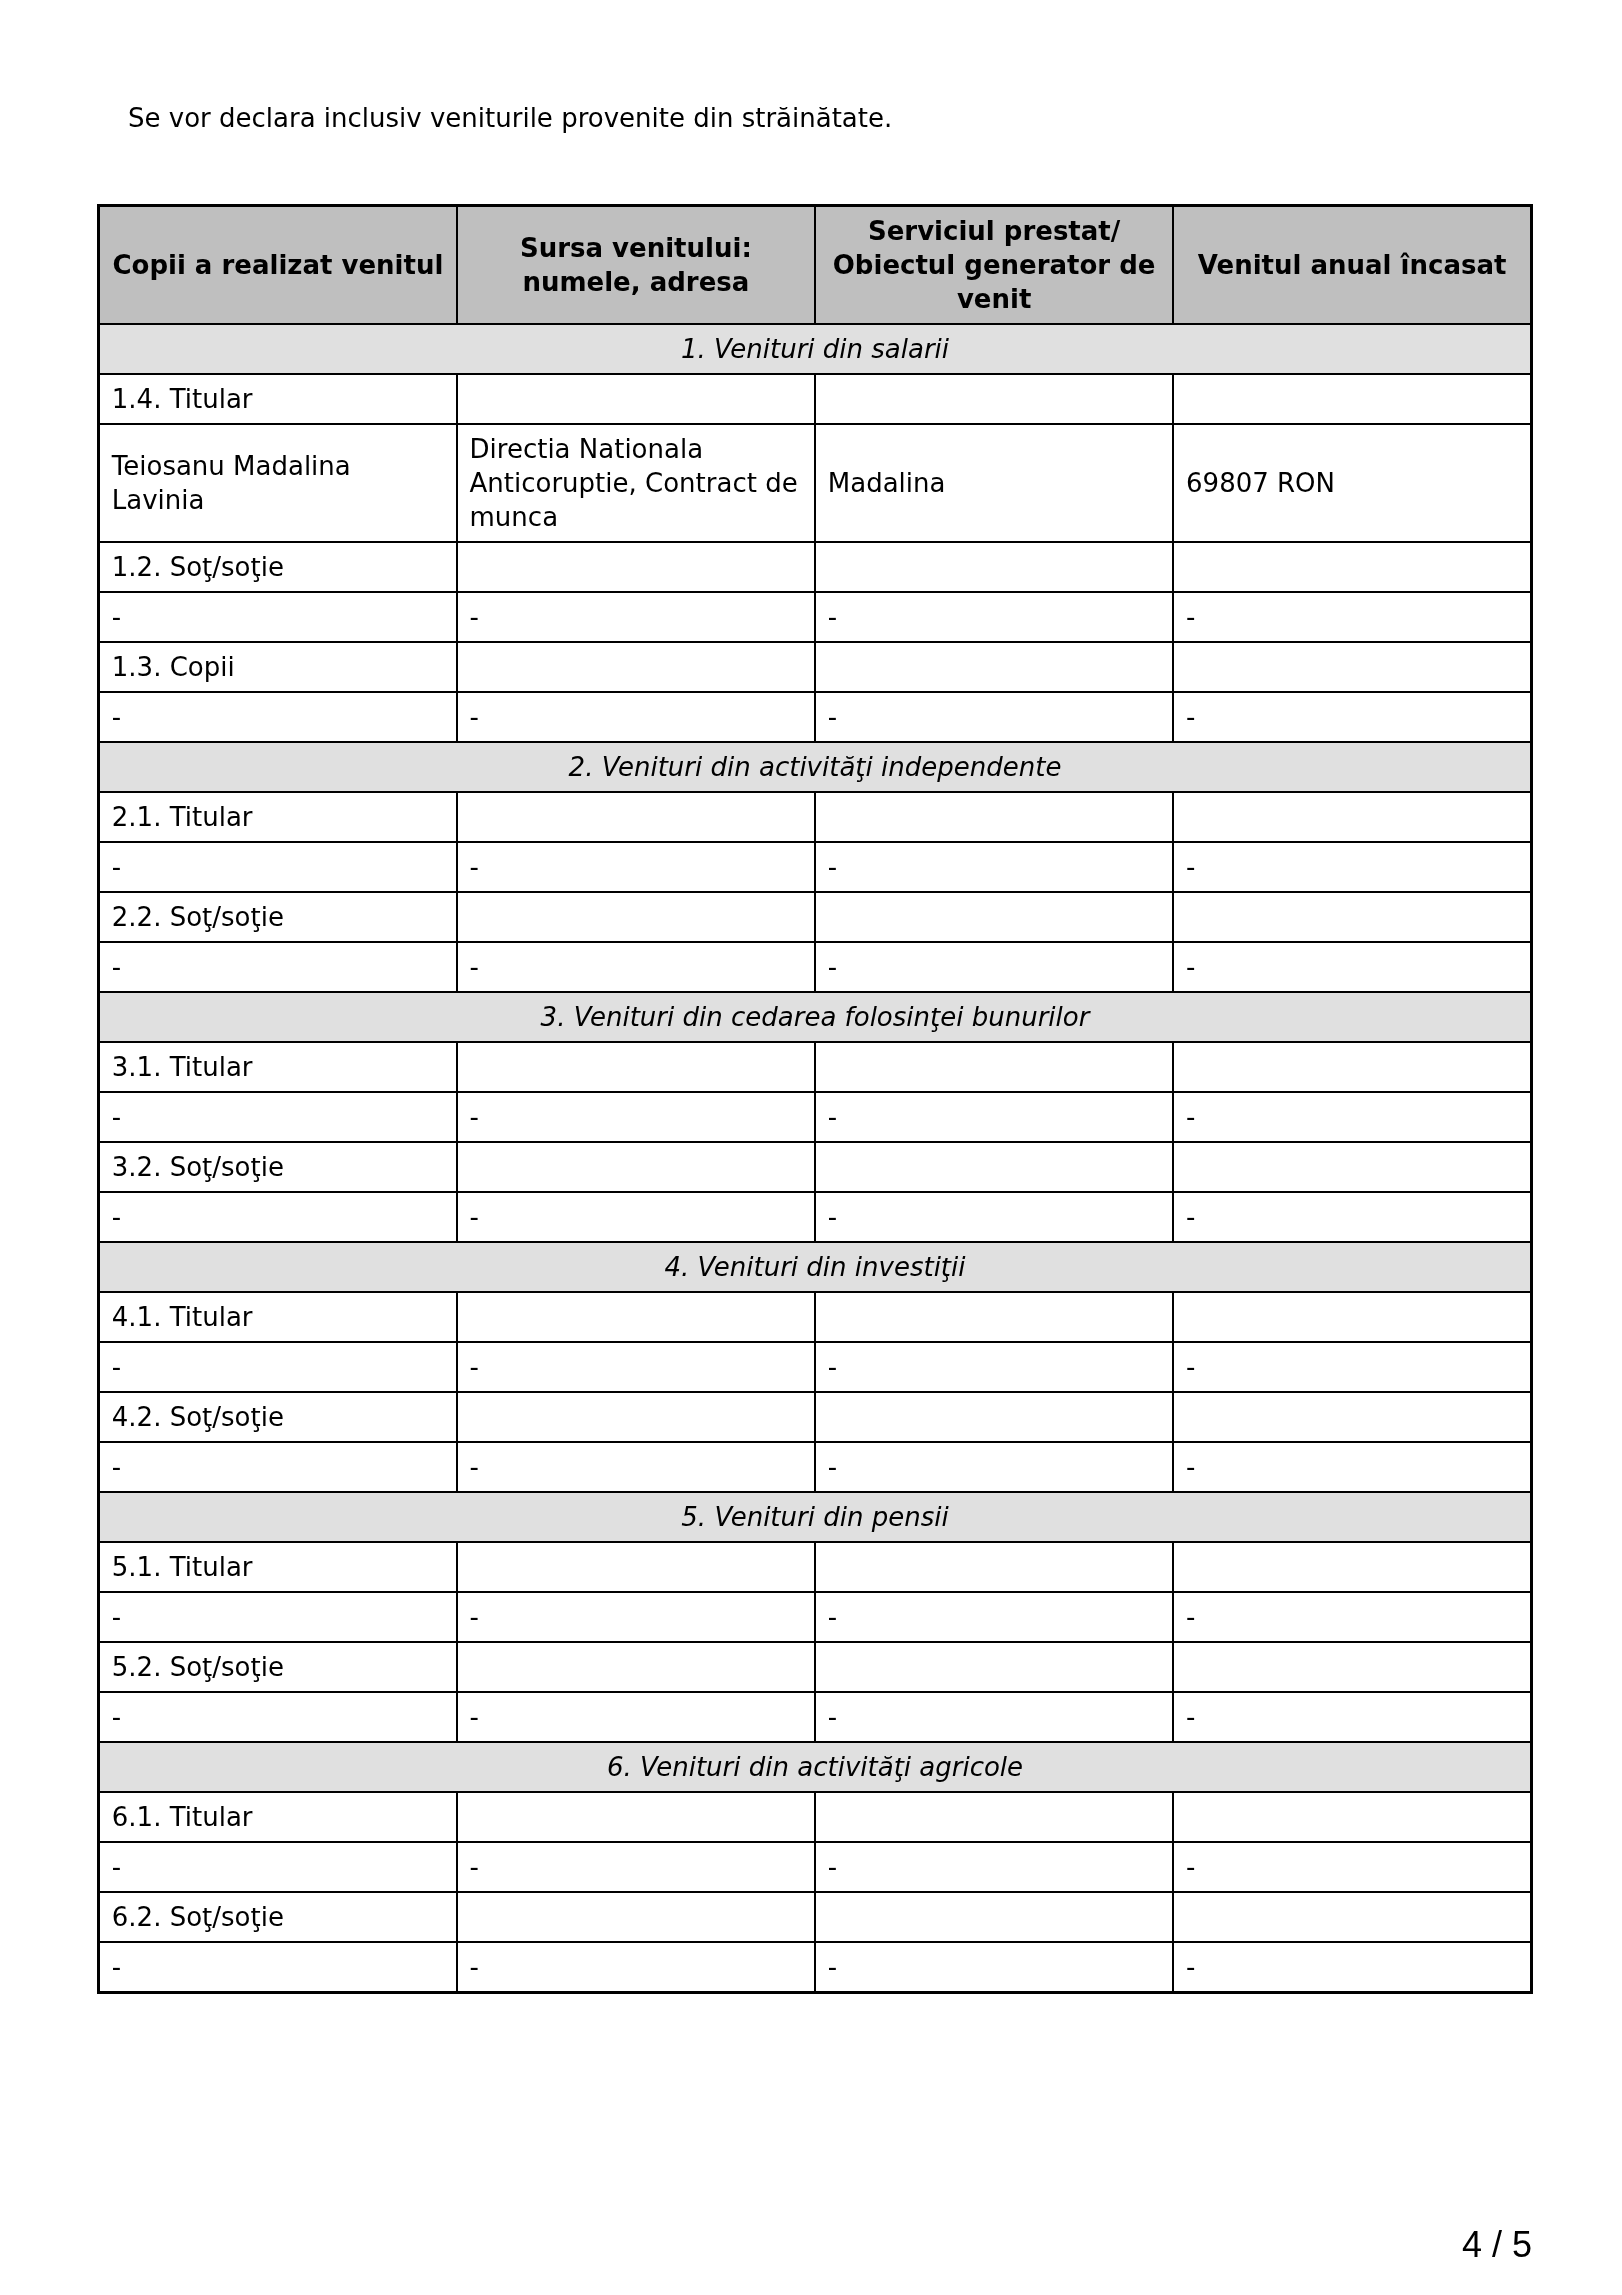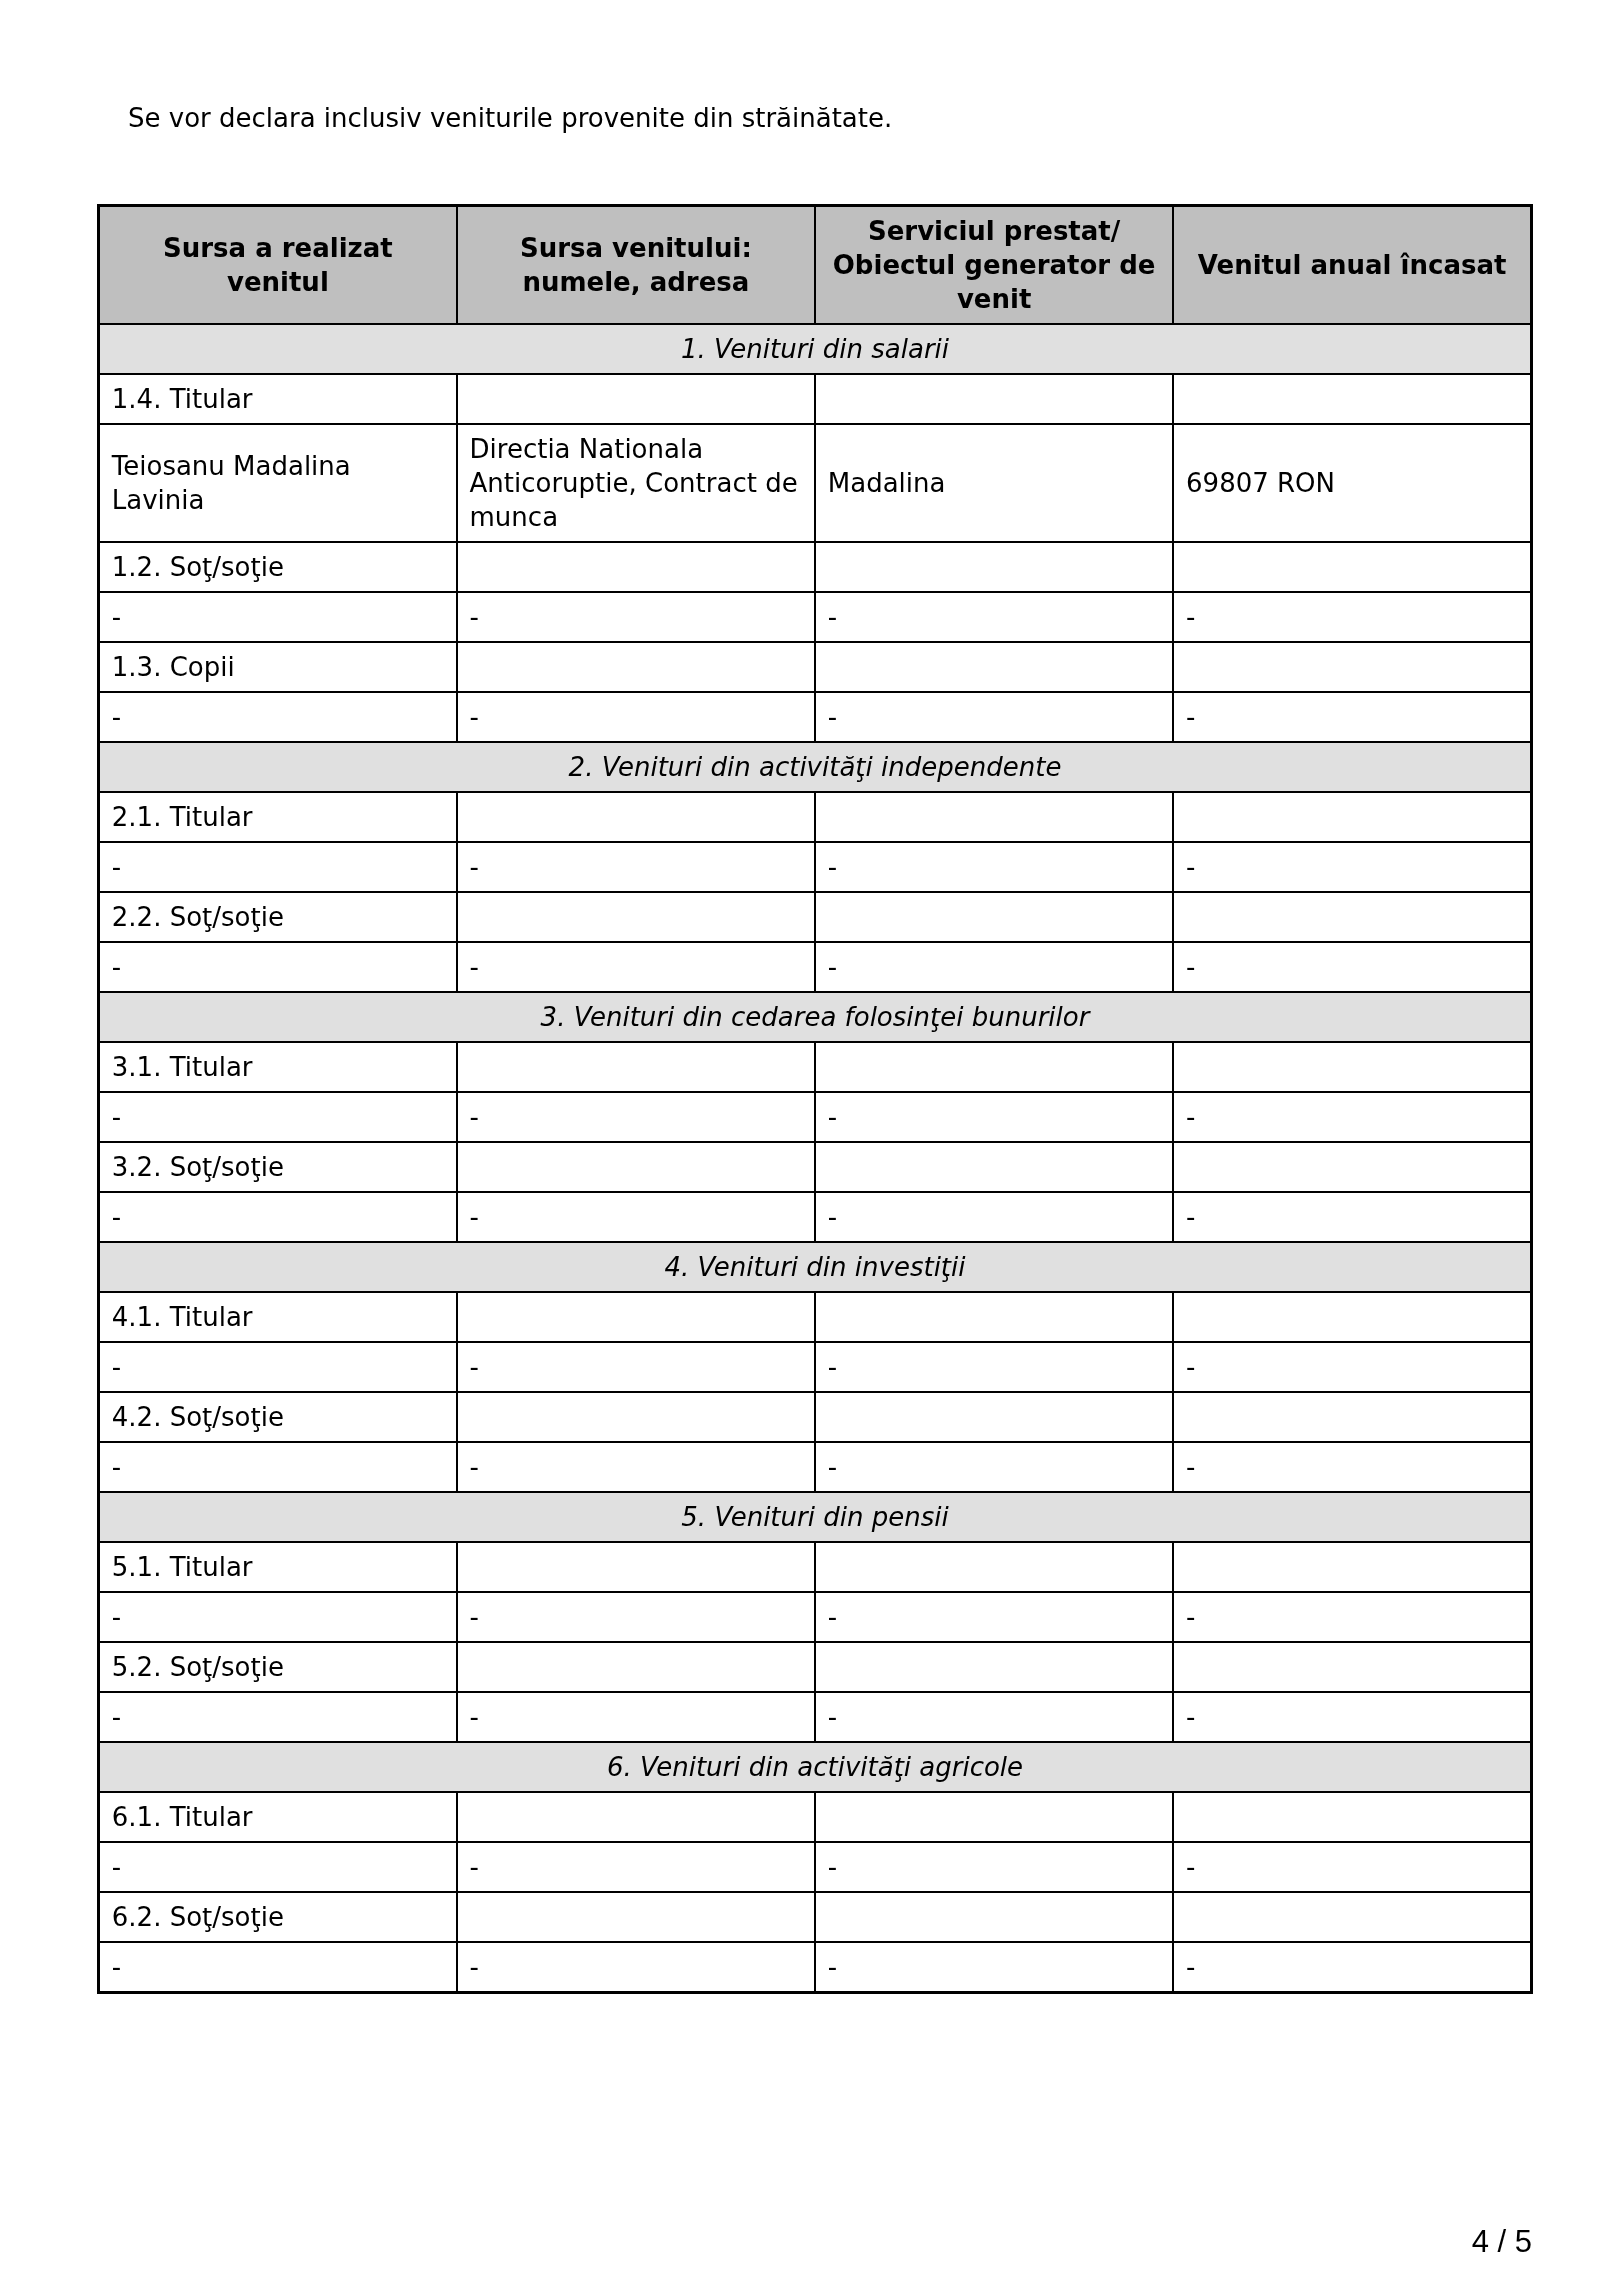--- a/index.html
+++ b/index.html
@@ -9,38 +9,38 @@
   table.income { position: absolute; left: 97px; top: 204px; width: 1436px;
          border-collapse: collapse; table-layout: fixed; border: 3.3px solid #000; }
   table.income col { width: 25%; }
   table.income th, table.income td { border: 2.6px solid #000; font-size: 26px;
          padding: 0 11.8px; vertical-align: middle; line-height: 34px; }
   table.income th { background: #bfbfbf; font-weight: bold; text-align: center;
          height: 116px; line-height: 34px; }
   table.income td { height: 48px; background: #ffffff; }
   table.income tr.section td { background: #e0e0e0; font-style: italic; text-align: center; }
   table.income tr.tall td { height: 116px; }
-  .page-num { position: absolute; right: 90px; top: 2224px; font-size: 31px;
+  .page-num { position: absolute; right: 90px; top: 2224px; font-size: 36px;
          font-family: "Liberation Sans", sans-serif; }
 </style>
 </head>
 <body>
 
 <div class="intro">Se vor declara inclusiv veniturile provenite din străinătate.</div>
 
 <table class="income">
   <colgroup>
       <col>
       <col>
       <col>
       <col>
     </colgroup>
   <thead>
     <tr>
-      <th>Sursa a realizat venitul</th>
+      <th>Copii a realizat venitul</th>
       <th>Sursa venitului: numele, adresa</th>
       <th>Serviciul prestat/ Obiectul generator de venit</th>
       <th>Venitul anual încasat</th>
     </tr>
   </thead>
   <tbody id="income-body">
       <tr class="section">
         <td colspan="4">1. Venituri din salarii</td>
       </tr>
       <tr>

